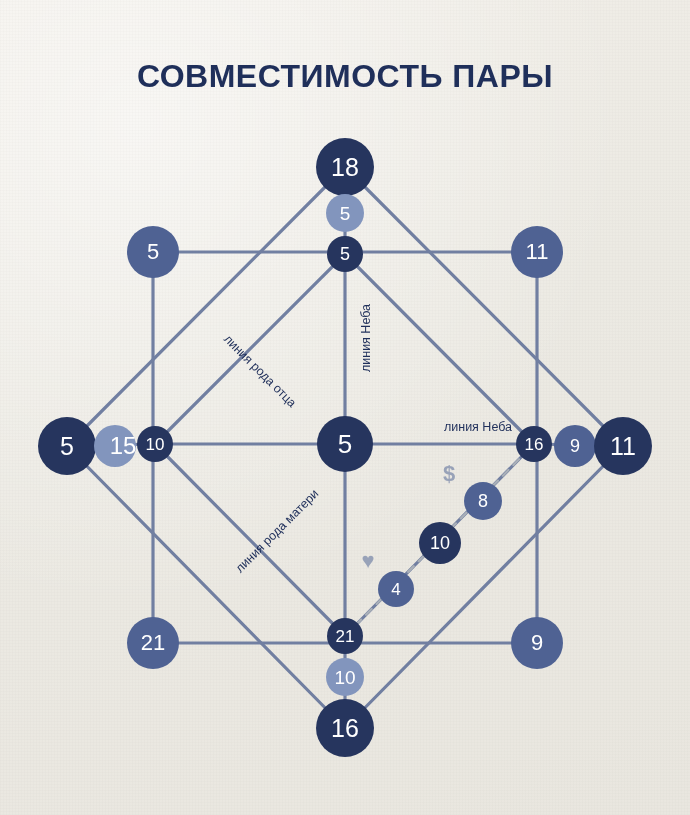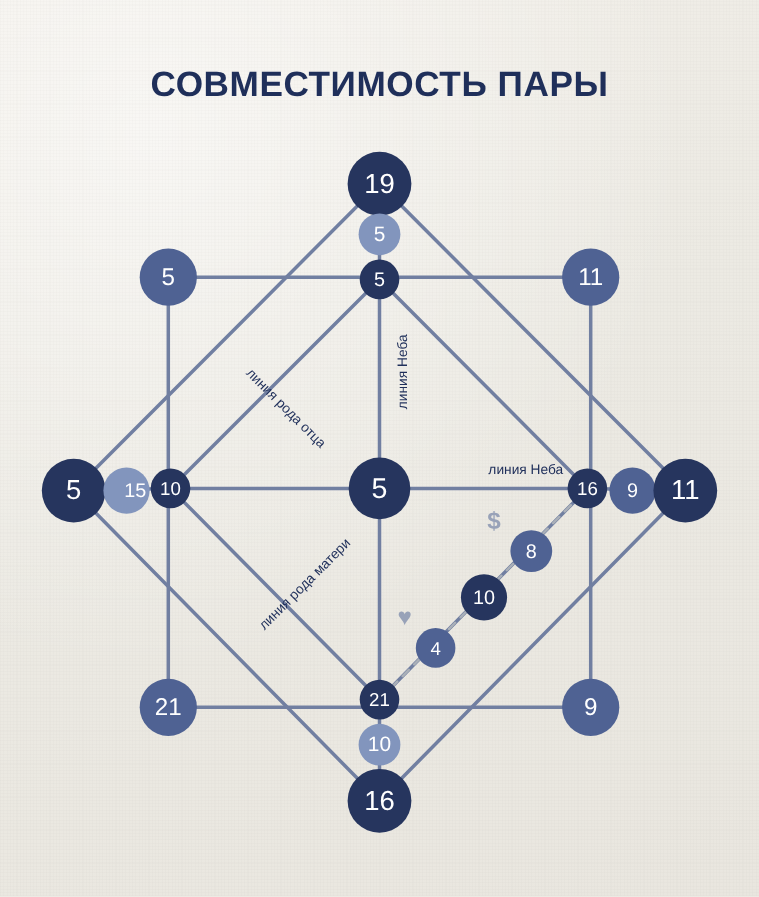--- a/index.html
+++ b/index.html
@@ -108,21 +108,21 @@
         <div class="lbl" style="left: 478px; top: 427px; transform: translate(-50%, -50%) rotate(0deg); color: rgb(31, 47, 90);">линия Неба</div>
         <div class="lbl" style="left: 260px; top: 371px; transform: translate(-50%, -50%) rotate(45deg); color: rgb(31, 47, 90);">линия рода отца</div>
         <div class="lbl" style="left: 277px; top: 531px; transform: translate(-50%, -50%) rotate(-45deg); color: rgb(31, 47, 90);">линия рода матери</div>
       </div>
     <div id="icons-layer">
         <div class="icon" style="left: 368px; top: 561px; font-size: 22px; color: rgb(152, 162, 184); font-family: &quot;Liberation Sans&quot;, sans-serif; font-weight: 700;">♥</div>
         <div class="icon" style="left: 449px; top: 474px; font-size: 22px; color: rgb(152, 162, 184); font-family: &quot;Liberation Sans&quot;, sans-serif; font-weight: 700;">$</div>
       </div>
     <div id="nodes-layer">
         <div class="node" style="left: 345px; top: 167px; width: 58px; height: 58px; background: rgb(38, 53, 94); font-size: 25px;">
-          <span>19</span>
+          <span>18</span>
         </div>
         <div class="node" style="left: 345px; top: 213px; width: 38px; height: 38px; background: rgb(130, 149, 189); font-size: 19px;">
           <span>5</span>
         </div>
         <div class="node" style="left: 345px; top: 254px; width: 36px; height: 36px; background: rgb(38, 53, 94); font-size: 18px;">
           <span>5</span>
         </div>
         <div class="node" style="left: 153px; top: 252px; width: 52px; height: 52px; background: rgb(79, 98, 147); font-size: 22px;">
           <span>5</span>
         </div>
@@ -131,21 +131,21 @@
         </div>
         <div class="node" style="left: 153px; top: 643px; width: 52px; height: 52px; background: rgb(79, 98, 147); font-size: 22px;">
           <span>21</span>
         </div>
         <div class="node" style="left: 537px; top: 643px; width: 52px; height: 52px; background: rgb(79, 98, 147); font-size: 22px;">
           <span>9</span>
         </div>
         <div class="node" style="left: 67px; top: 446px; width: 58px; height: 58px; background: rgb(38, 53, 94); font-size: 25px;">
           <span>5</span>
         </div>
-        <div class="node" style="left: 115px; top: 446px; width: 42px; height: 42px; background: rgb(130, 149, 189); font-size: 18px; padding-left: 16px;">
+        <div class="node" style="left: 115px; top: 446px; width: 42px; height: 42px; background: rgb(130, 149, 189); font-size: 24px; padding-left: 16px;">
           <span>15</span>
         </div>
         <div class="node" style="left: 155px; top: 444px; width: 36px; height: 36px; background: rgb(38, 53, 94); font-size: 17px;">
           <span>10</span>
         </div>
         <div class="node" style="left: 534px; top: 444px; width: 36px; height: 36px; background: rgb(38, 53, 94); font-size: 17px;">
           <span>16</span>
         </div>
         <div class="node" style="left: 575px; top: 446px; width: 42px; height: 42px; background: rgb(79, 98, 147); font-size: 18px;">
           <span>9</span>

